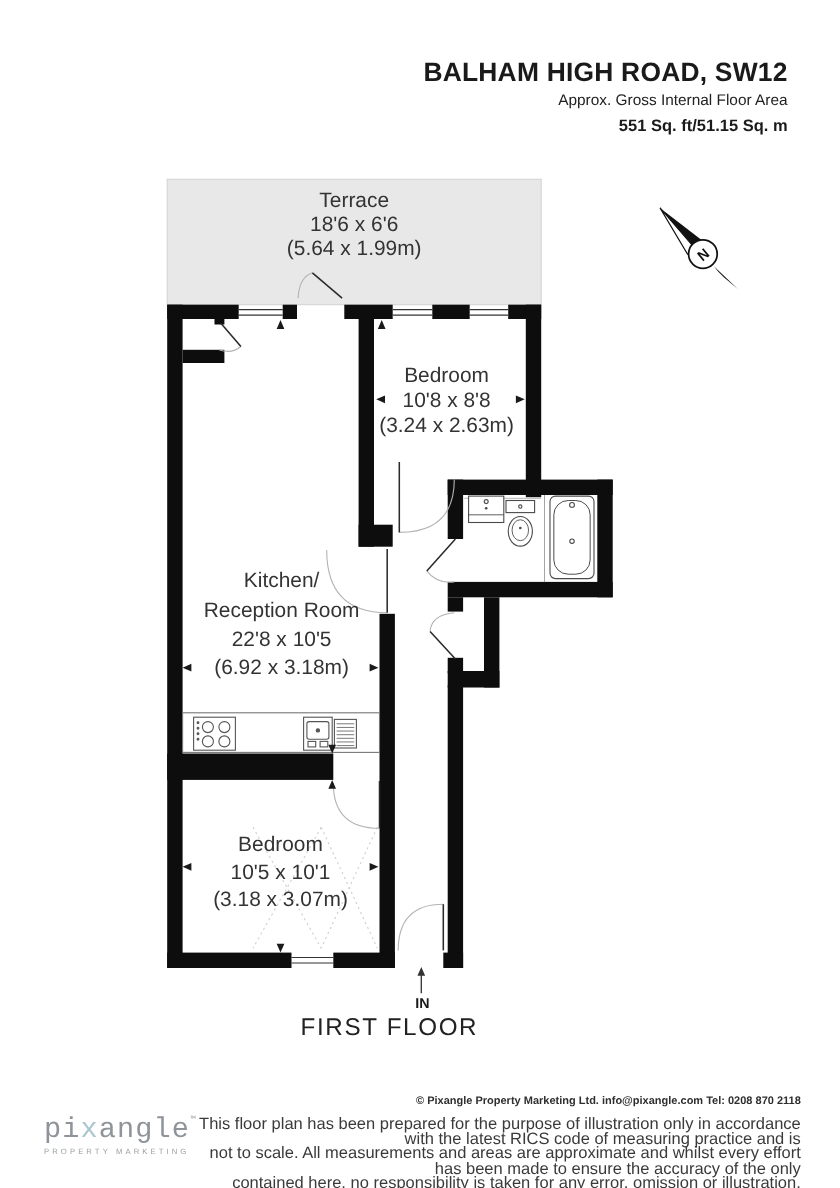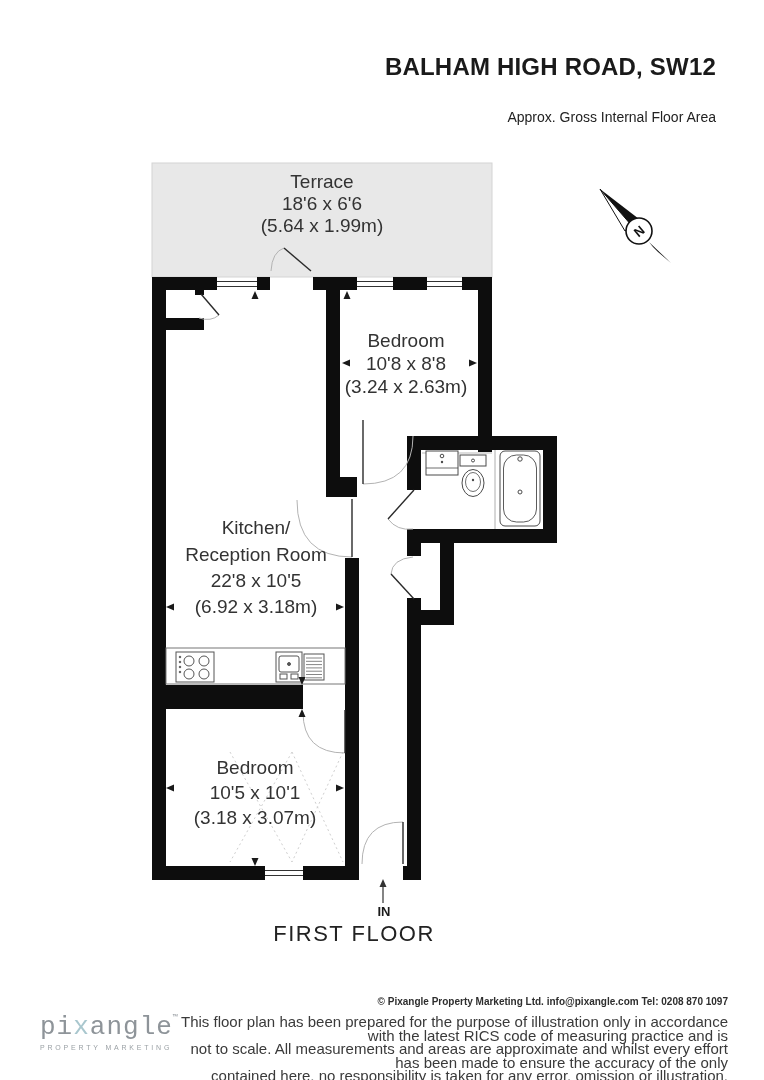--- a/index.html
+++ b/index.html
@@ -2,21 +2,21 @@
 <html><head>
 <meta charset="utf-8">
 <style>
   html,body{margin:0;padding:0;}
   body{
     width:764px;height:1080px;position:relative;overflow:hidden;
     background:#ffffff;font-family:"Liberation Sans", sans-serif;
   }
   .header{position:absolute;top:53px;right:48px;text-align:right;color:#1a1a1a;}
   .header .title{font-size:24px;font-weight:700;letter-spacing:.2px;}
-  .header .subtitle{margin-top:28px;font-size:14px;font-weight:400;color:#222;}
+  .header .subtitle{margin-top:1px;font-size:14px;font-weight:400;color:#222;}
   .header .area{margin-top:8px;font-size:15px;font-weight:700;}
   svg.plan{position:absolute;left:0;top:0;}
   svg text{font-family:"Liberation Sans", sans-serif;fill:#333;}
   .room-label{font-size:19px;}
   .in-label{font-size:13px;font-weight:700;fill:#1a1a1a;}
   .floor-label{font-size:22px;letter-spacing:1.5px;fill:#222;}
   .compass-n{font-size:13px;font-weight:600;fill:#111;}
   .footer-copyright{position:absolute;top:996px;right:36px;font-size:10px;font-weight:700;color:#2e2e2e;}
   .footer-disclaimer{position:absolute;top:1015px;right:36px;width:560px;text-align:right;
     font-size:15px;line-height:13.5px;color:#3a3a3a;}
@@ -25,20 +25,21 @@
   .logo .name .x{color:#a9c7ce;}
   .logo .tm{font-size:8px;color:#8e9499;vertical-align:14px;letter-spacing:0;}
   .logo .tagline{margin-top:2px;font-size:7px;letter-spacing:2.8px;color:#9ba1a5;font-family:"Liberation Sans",sans-serif;}
 </style>
 </head>
 <body>
 
 <div class="header">
   <div class="title">BALHAM HIGH ROAD, SW12</div>
   <div class="subtitle">Approx. Gross Internal Floor Area</div>
+  <div class="area">551 Sq. ft/51.15 Sq. m</div>
 </div>
 
 <svg class="plan" width="764" height="1080" viewBox="0 0 764 1080">
 
   <g>
     <rect x="152" y="163" width="340" height="114" fill="#e8e8e8" stroke="#d4d4d4" stroke-width="1"></rect>
   </g>
 
   <g stroke="#cfcfcf" stroke-width="1" stroke-dasharray="2,3">
     <path d="M230,752 L292,862"></path>
@@ -234,21 +235,21 @@
   </g>
 
   <g>
     <path d="M383,903 L383,886" stroke="#333" stroke-width="1.2" fill="none"></path>
     <polygon points="383,879 379.5,887 386.5,887" fill="#333"></polygon>
     <text class="in-label" x="384" y="916" text-anchor="middle">IN</text>
   </g>
   <text class="floor-label" x="354" y="941" text-anchor="middle">FIRST FLOOR</text>
 </svg>
 
-<div class="footer-copyright">© Pixangle Property Marketing Ltd. info@pixangle.com Tel: 0208 870 1097</div>
+<div class="footer-copyright">© Pixangle Property Marketing Ltd. info@pixangle.com Tel: 0208 870 2118</div>
 
 <div class="footer-disclaimer">
   <div>This floor plan has been prepared for the purpose of illustration only in accordance with the latest RICS code of measuring practice and is</div>
   <div>not to scale. All measurements and areas are approximate and whilst every effort has been made to ensure the accuracy of the only</div>
   <div>contained here, no responsibility is taken for any error, omission or illustration.</div>
 </div>
 
 <div class="logo">
   <div class="name"><span>pi</span><span class="x">x</span><span>angle</span><span class="tm">™</span></div>
   <div class="tagline">PROPERTY MARKETING</div>

